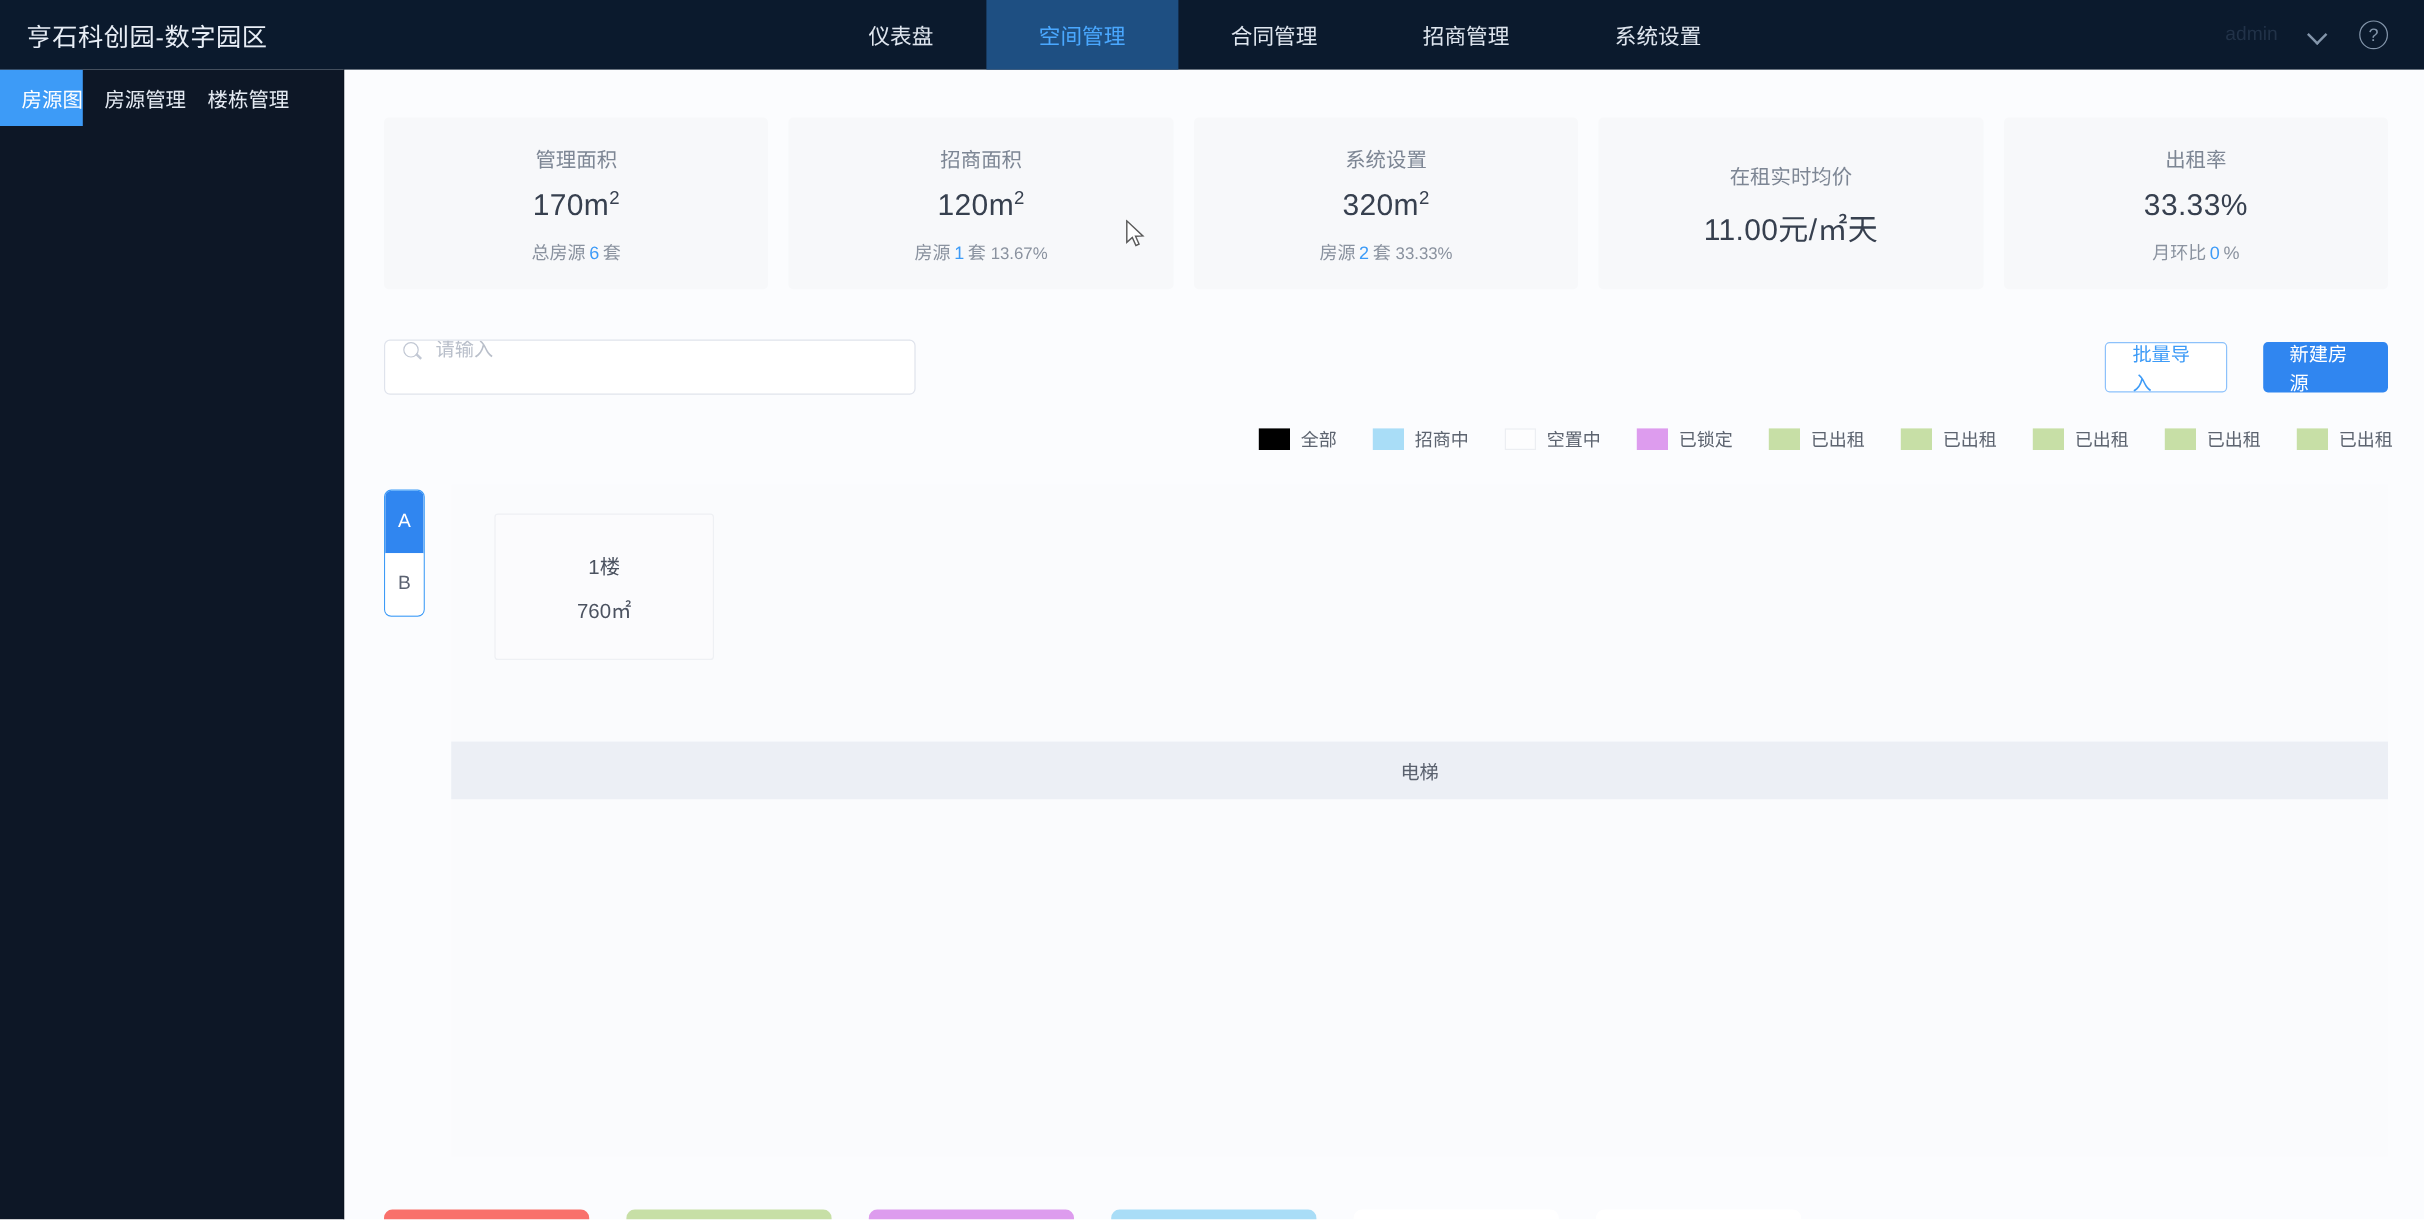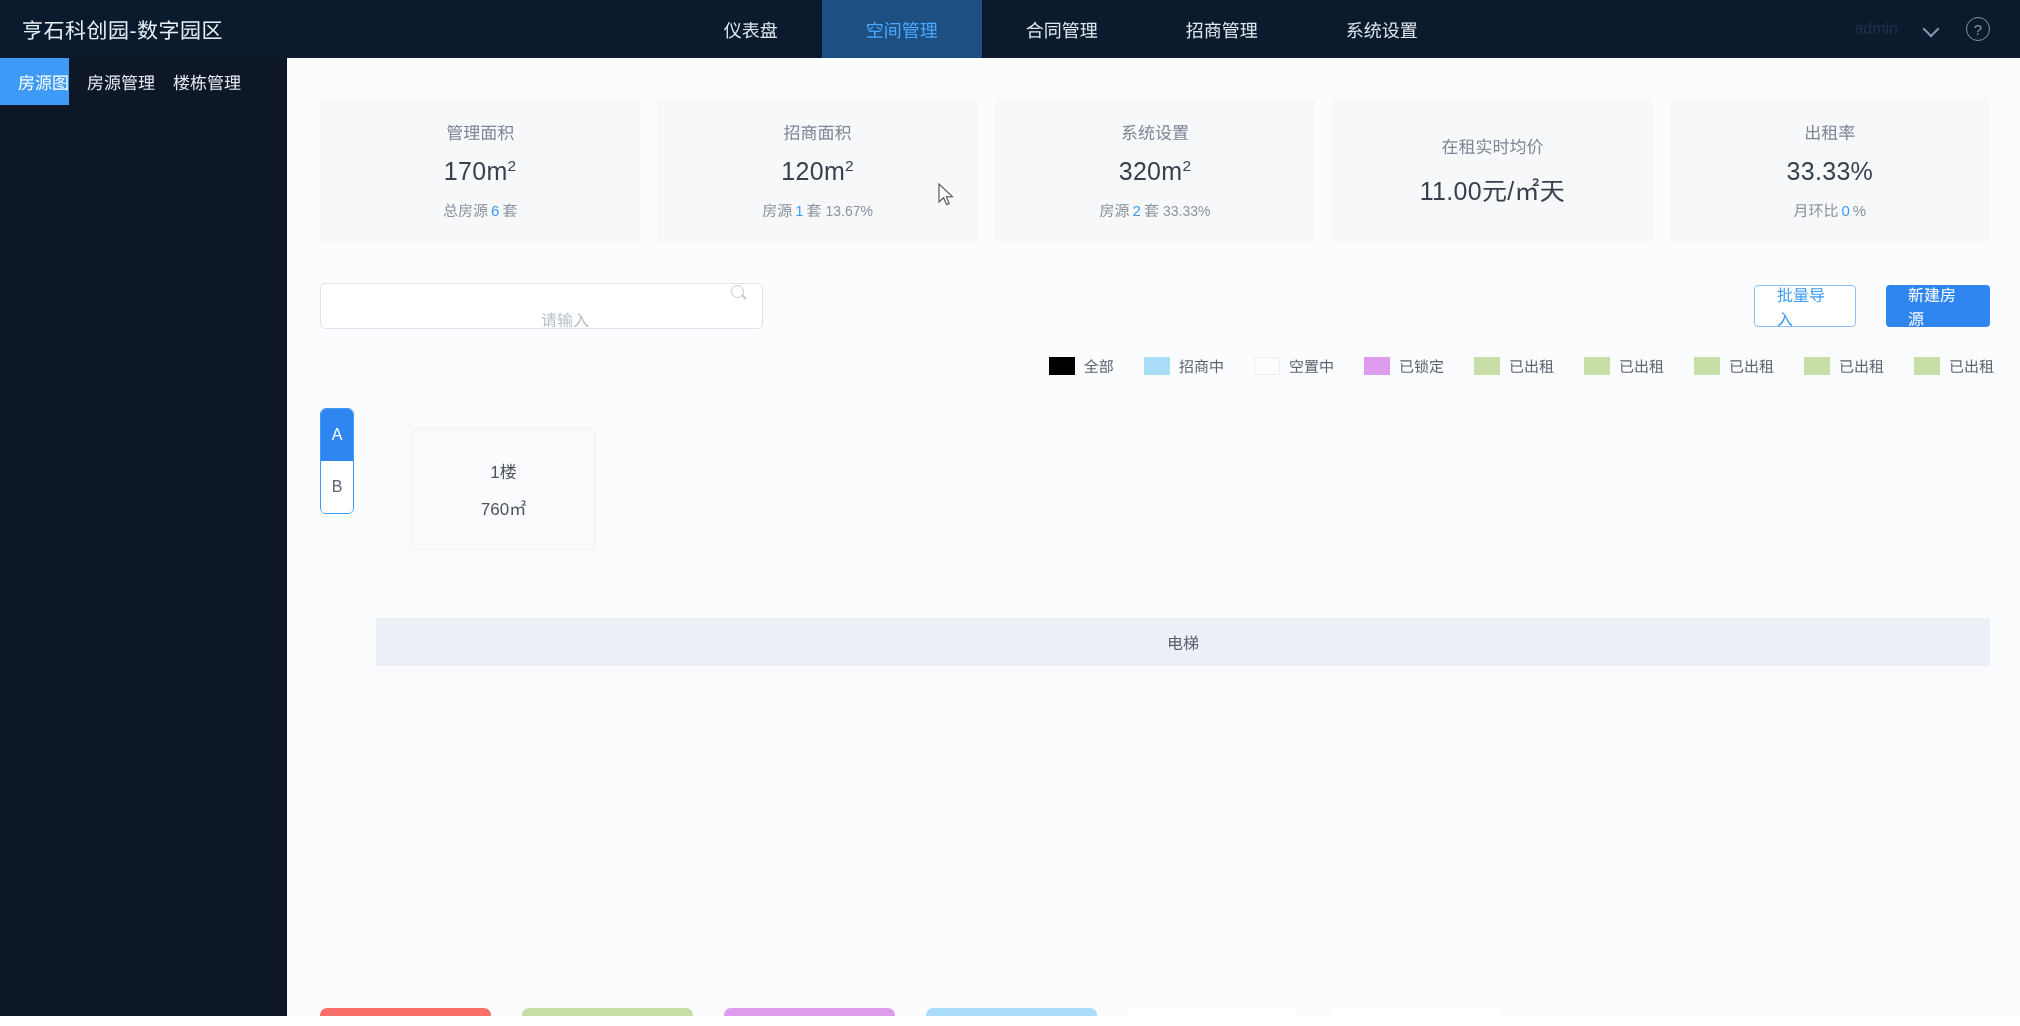--- a/index.html
+++ b/index.html
@@ -103,23 +103,22 @@
 
   
   .toolbar {
     display: flex; align-items: center;
     padding: 42px 30px 0 33px;
   }
   .search-box {
     width: 443px; height: 46px;
     border: 1px solid #dfe3ec; border-radius: 5px;
     background: #fff;
-    display: flex; align-items: flex-end; gap: 10px;
+    display: flex; align-items: flex-start; gap: 10px;
     padding: 0 14px;
-    flex-direction: column;
   }
   .search-icon { width: 18px; height: 18px; position: relative; flex: none; }
   .search-icon::before {
     content: ""; position: absolute; left: 1px; top: 1px;
     width: 11px; height: 11px; border: 1.6px solid #c2c8d4; border-radius: 50%;
   }
   .search-icon::after {
     content: ""; position: absolute; left: 11px; top: 12px;
     width: 6px; height: 1.6px; background: #c2c8d4; transform: rotate(45deg);
   }

